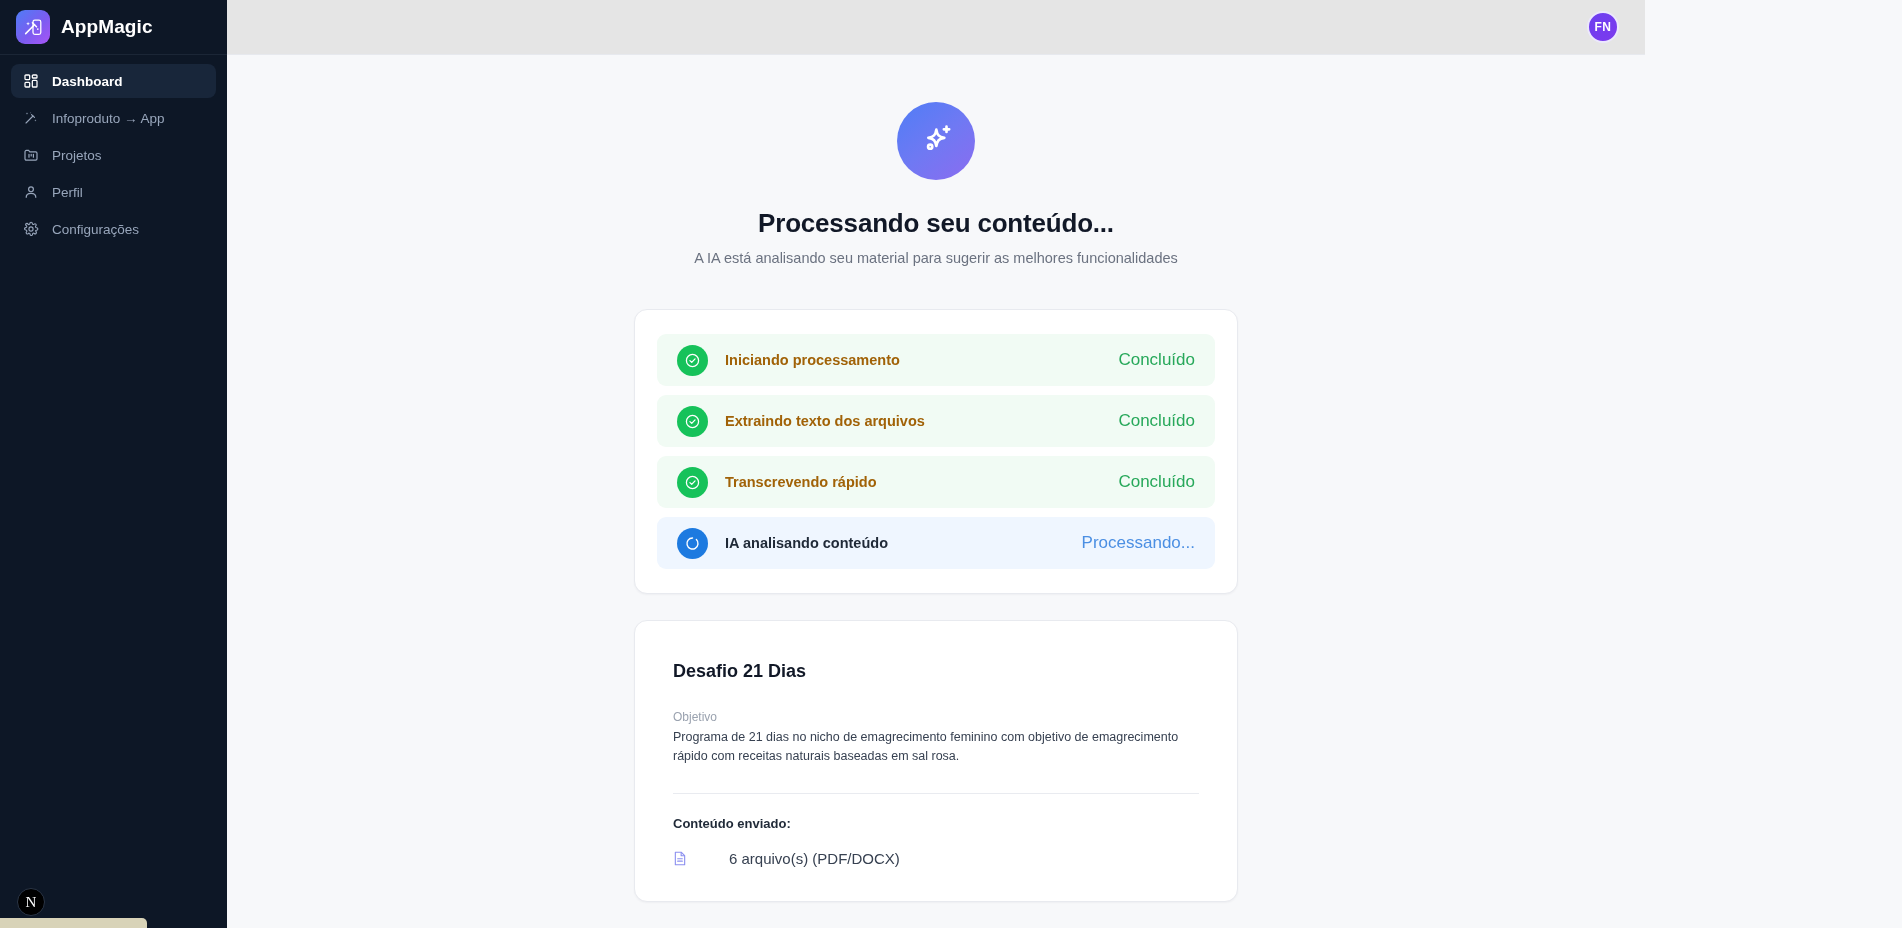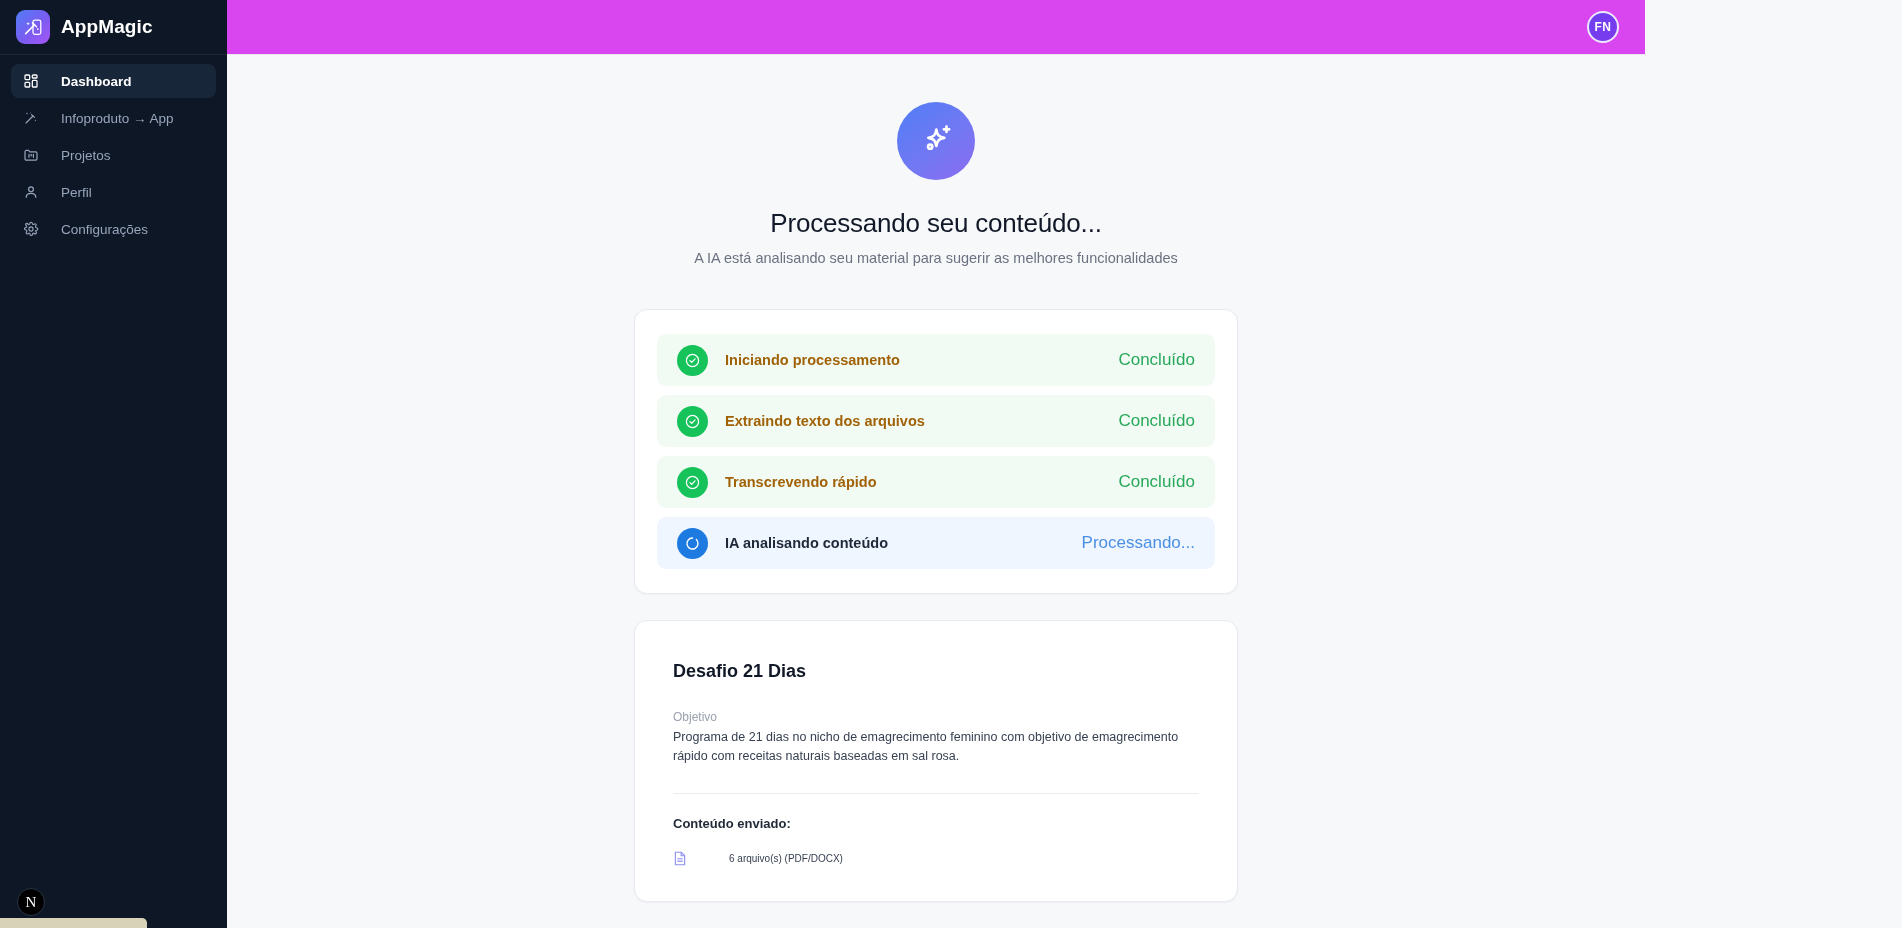--- a/index.html
+++ b/index.html
@@ -30,21 +30,21 @@
     width: 34px; height: 34px; border-radius: 9px;
     background: linear-gradient(135deg,#4f7df6 0%,#7b5cf0 55%,#a855f7 100%);
     display: flex; align-items: center; justify-content: center;
     flex: 0 0 34px;
   }
   .brand-name {
     color: #ffffff; font-size: 19px; font-weight: bold; letter-spacing: .1px;
   }
   .nav { padding: 9px 11px 0 11px; display: flex; flex-direction: column; gap: 3px; }
   .nav-item {
-    display: flex; align-items: center; gap: 22px;
+    display: flex; align-items: center; gap: 13px;
     height: 34px; padding: 0 11px;
     border-radius: 8px;
     color: #98a6bb; font-size: 13.5px;
     cursor: pointer;
     user-select: none;
   }
   .nav-item.active { background: #18263a; color: #ffffff; font-weight: bold; }
   .nav-ico { width: 17px; height: 17px; display: flex; align-items: center; justify-content: center; flex: 0 0 17px; }
   .nav-ico svg { display: block; }
 
@@ -60,21 +60,21 @@
     position: absolute; left: 0; bottom: 0;
     width: 147px; height: 10px;
     background: #d8d3b8;
     border-top-right-radius: 5px;
   }
 
   
   .main { flex: 1; height: 928px; display: flex; flex-direction: column; min-width: 0; }
   .topbar {
     height: 55px; flex: 0 0 55px;
-    background: #d946ef;
+    background: #e5e5e5;
     border-bottom: 1px solid #e7e9ee;
     display: flex; align-items: center; justify-content: flex-end;
     padding-right: 26px;
   }
   .avatar {
     width: 32px; height: 32px; border-radius: 50%;
     background: linear-gradient(140deg,#6d3ff0,#7c3aed);
     border: 2px solid #ece8fd;
     color: #ffffff; font-size: 12px; font-weight: bold;
     display: flex; align-items: center; justify-content: center;
@@ -89,21 +89,21 @@
   }
 
   .hero { display: flex; flex-direction: column; align-items: center; }
   .hero-icon {
     width: 78px; height: 78px; border-radius: 50%;
     background: linear-gradient(140deg,#4f7df6 0%,#6f79f3 50%,#8b6cf0 100%);
     display: flex; align-items: center; justify-content: center;
   }
   .hero-title {
     margin-top: 28px;
-    font-size: 26px; font-weight: normal; color: #111827; letter-spacing: -.2px;
+    font-size: 26px; font-weight: bold; color: #111827; letter-spacing: -.2px;
   }
   .hero-sub { margin-top: 11px; font-size: 14.5px; color: #6b7280; }
 
   .card {
     width: 604px;
     background: #ffffff;
     border: 1px solid #e8eaef;
     border-radius: 13px;
     box-shadow: 0 1px 2px rgba(16,24,40,.04);
   }
@@ -133,21 +133,21 @@
   .step.running .step-status { color: #4b8fe3; }
 
   .card-project { margin-top: 26px; padding: 40px 38px 34px 38px; }
   .field-label { font-size: 12px; color: #9aa2af; margin-bottom: 4px; }
   .project-name { font-size: 18px; font-weight: bold; color: #111827; }
   .obj-block { margin-top: 28px; }
   .obj-text { font-size: 12.5px; color: #374151; line-height: 1.55; max-width: 530px; }
   .divider { height: 1px; background: #e9ebf0; margin: 26px 0 22px 0; }
   .sent-title { font-size: 13px; font-weight: bold; color: #1f2937; }
   .file-row { display: flex; align-items: center; gap: 10px; margin-top: 19px; }
-  .file-row span.txt { font-size: 10px; color: #374151; padding-left: 32px; }
+  .file-row span.txt { font-size: 15px; color: #374151; padding-left: 32px; }
   .file-ico { width: 14px; height: 17px; flex: 0 0 14px; }
 </style>
 </head>
 <body>
 
 <div class="app">
 
   <aside class="sidebar">
 
     <div class="brand">

